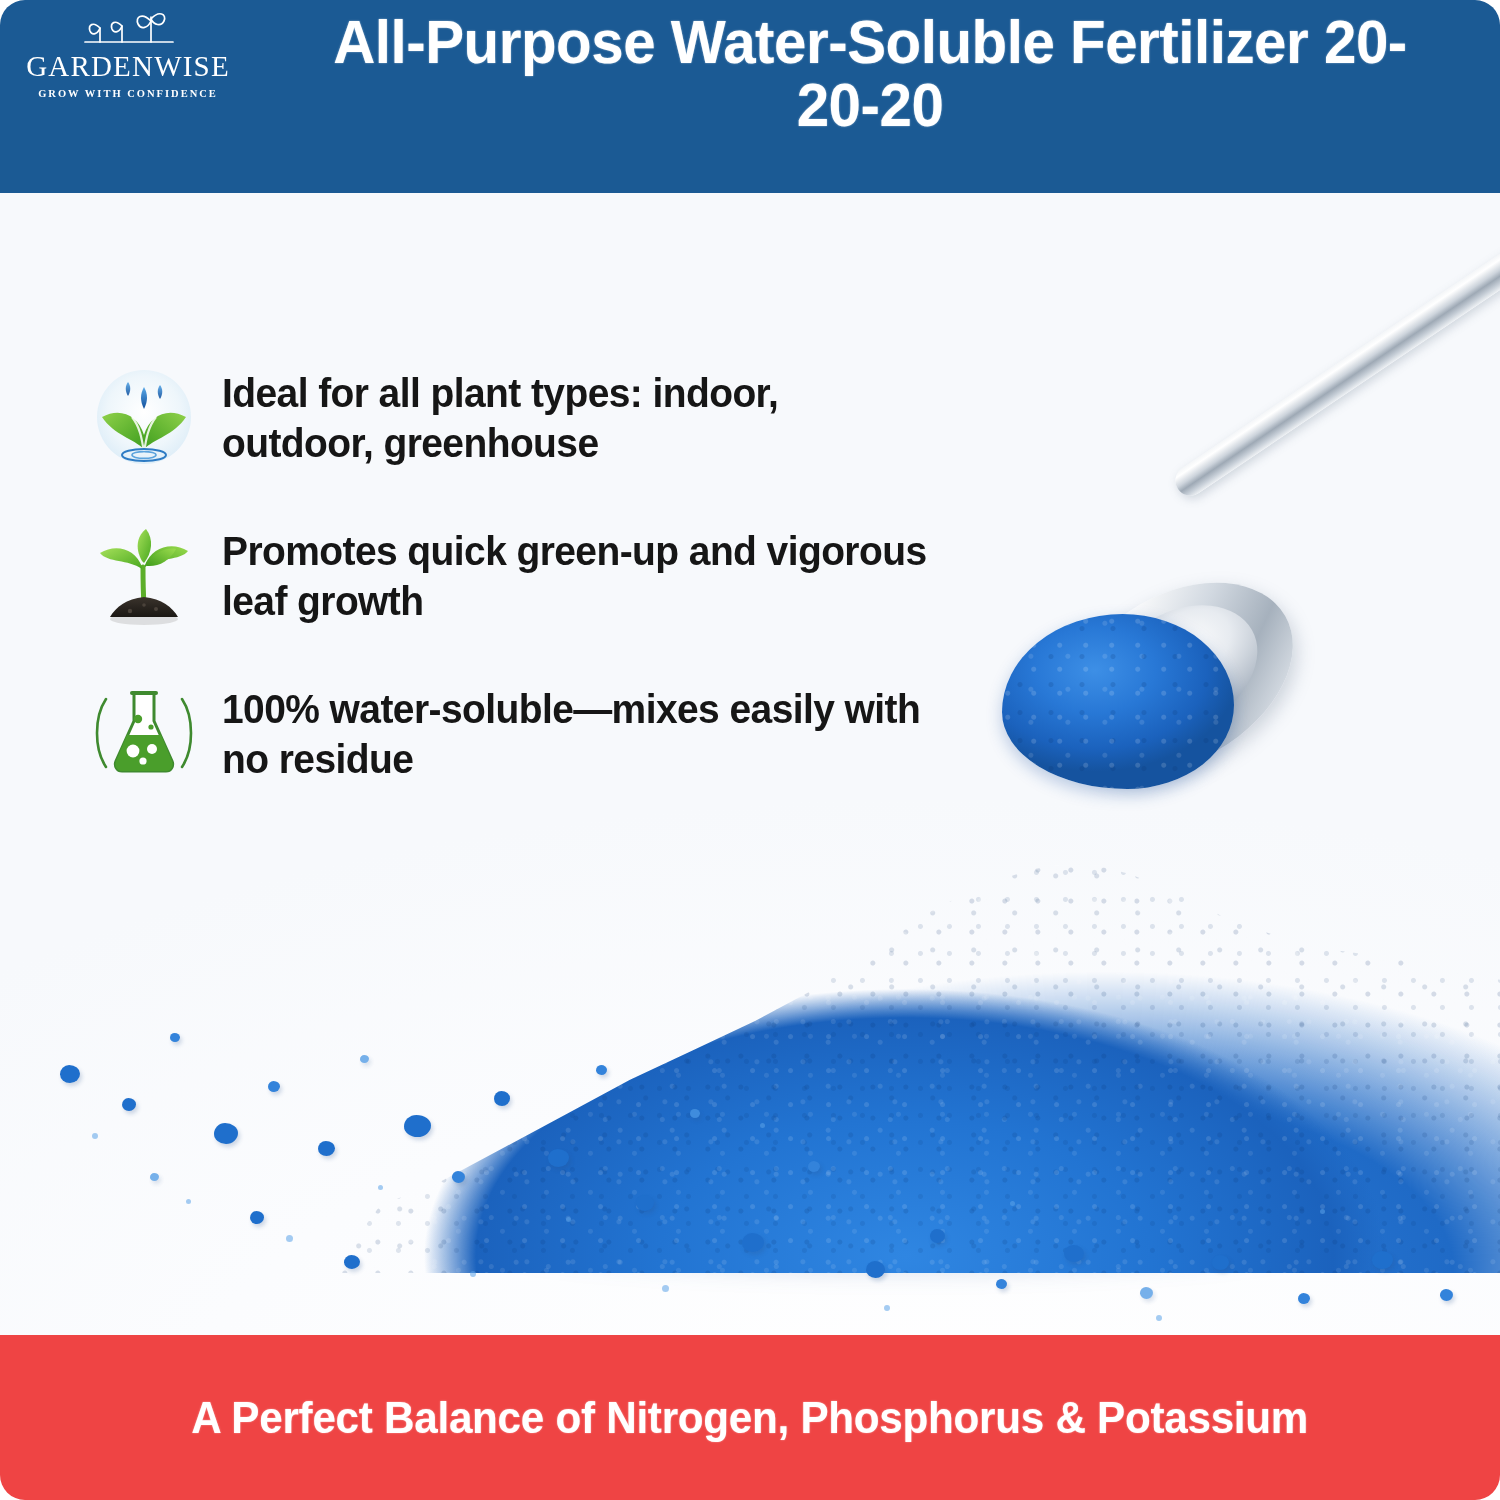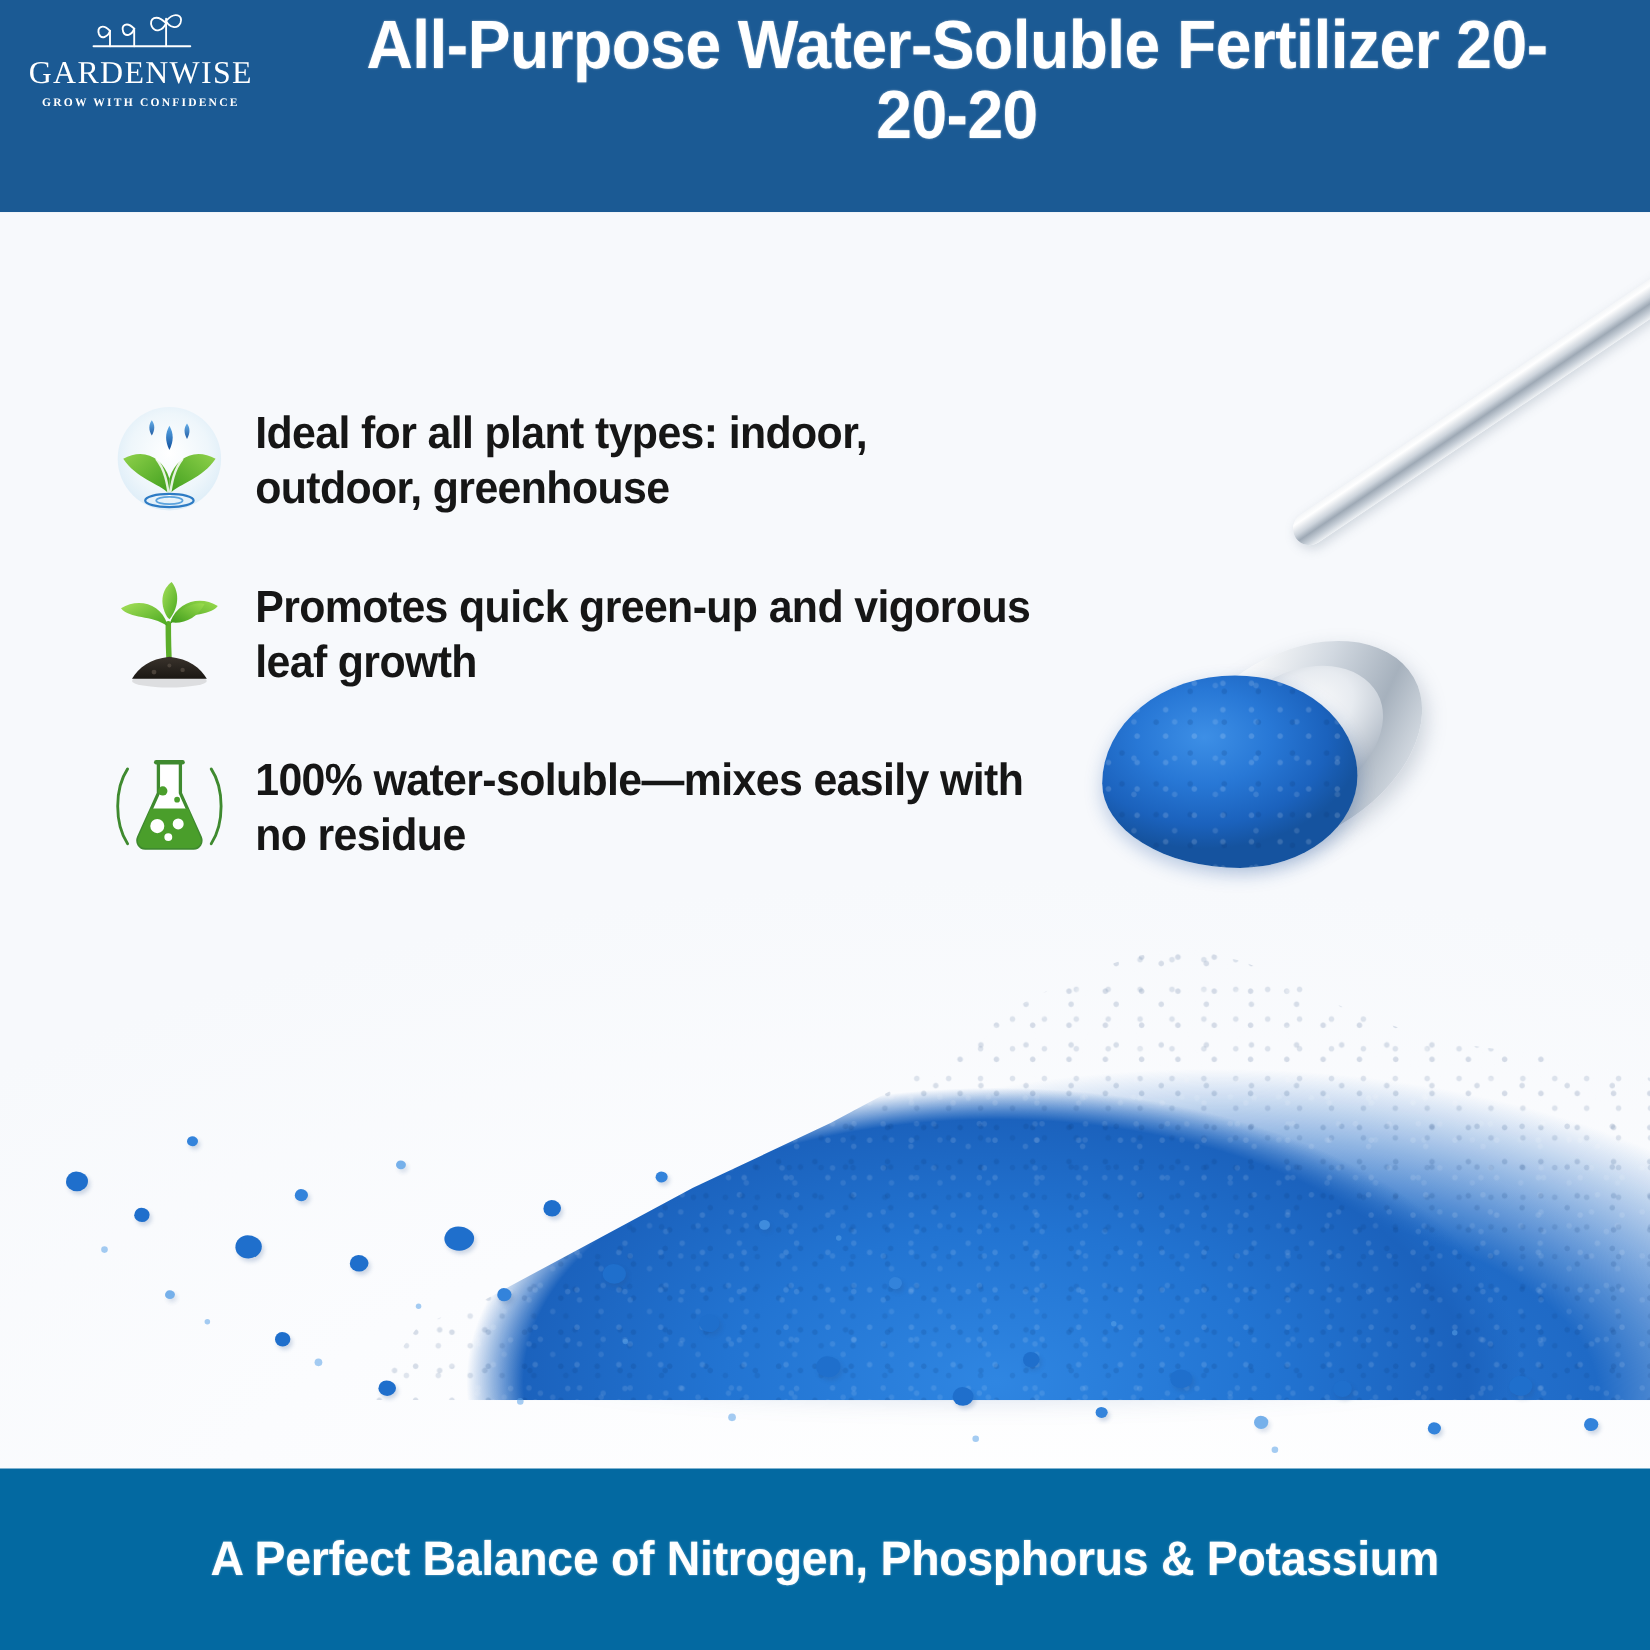--- a/index.html
+++ b/index.html
@@ -9,20 +9,21 @@
   }
   body {
     font-family: "Liberation Sans", sans-serif;
   }
   #page {
     position: relative;
     width: 1500px;
     height: 1500px;
     overflow: hidden;
     background: #ffffff;
+    border-radius: 25px;
   }
 
   
   .header-banner {
     position: absolute;
     left: 0;
     top: 0;
     width: 1500px;
     height: 193px;
     background: #1b5a94;
@@ -217,21 +218,21 @@
     background-image:
       radial-gradient(circle at 22% 30%, rgba(255,255,255,0.25) 0 2px, transparent 3px),
       radial-gradient(circle at 58% 52%, rgba(10,52,112,0.30) 0 2px, transparent 3px),
       radial-gradient(circle at 78% 28%, rgba(255,255,255,0.20) 0 2px, transparent 3px);
     background-size: 26px 24px, 31px 28px, 37px 33px;
   }
 
   
   .bullets {
     position: absolute;
-    left: 100px;
+    left: 90px;
     top: 168px;
     width: 880px;
   }
   .bullet-row {
     display: flex;
     align-items: flex-start;
     margin-bottom: 46px;
   }
   .bullet-icon {
     flex: 0 0 auto;
@@ -253,21 +254,21 @@
     transform-origin: left top;
   }
 
   
   .footer-banner {
     position: absolute;
     left: 0;
     top: 1335px;
     width: 1500px;
     height: 165px;
-    background: #0369a1;
+    background: #ef4444;
     display: flex;
     align-items: center;
     justify-content: center;
   }
   .footer-text {
     color: #ffffff;
     font-family: "Liberation Sans", sans-serif;
     font-weight: 700;
     font-size: 44px;
     letter-spacing: -0.3px;

